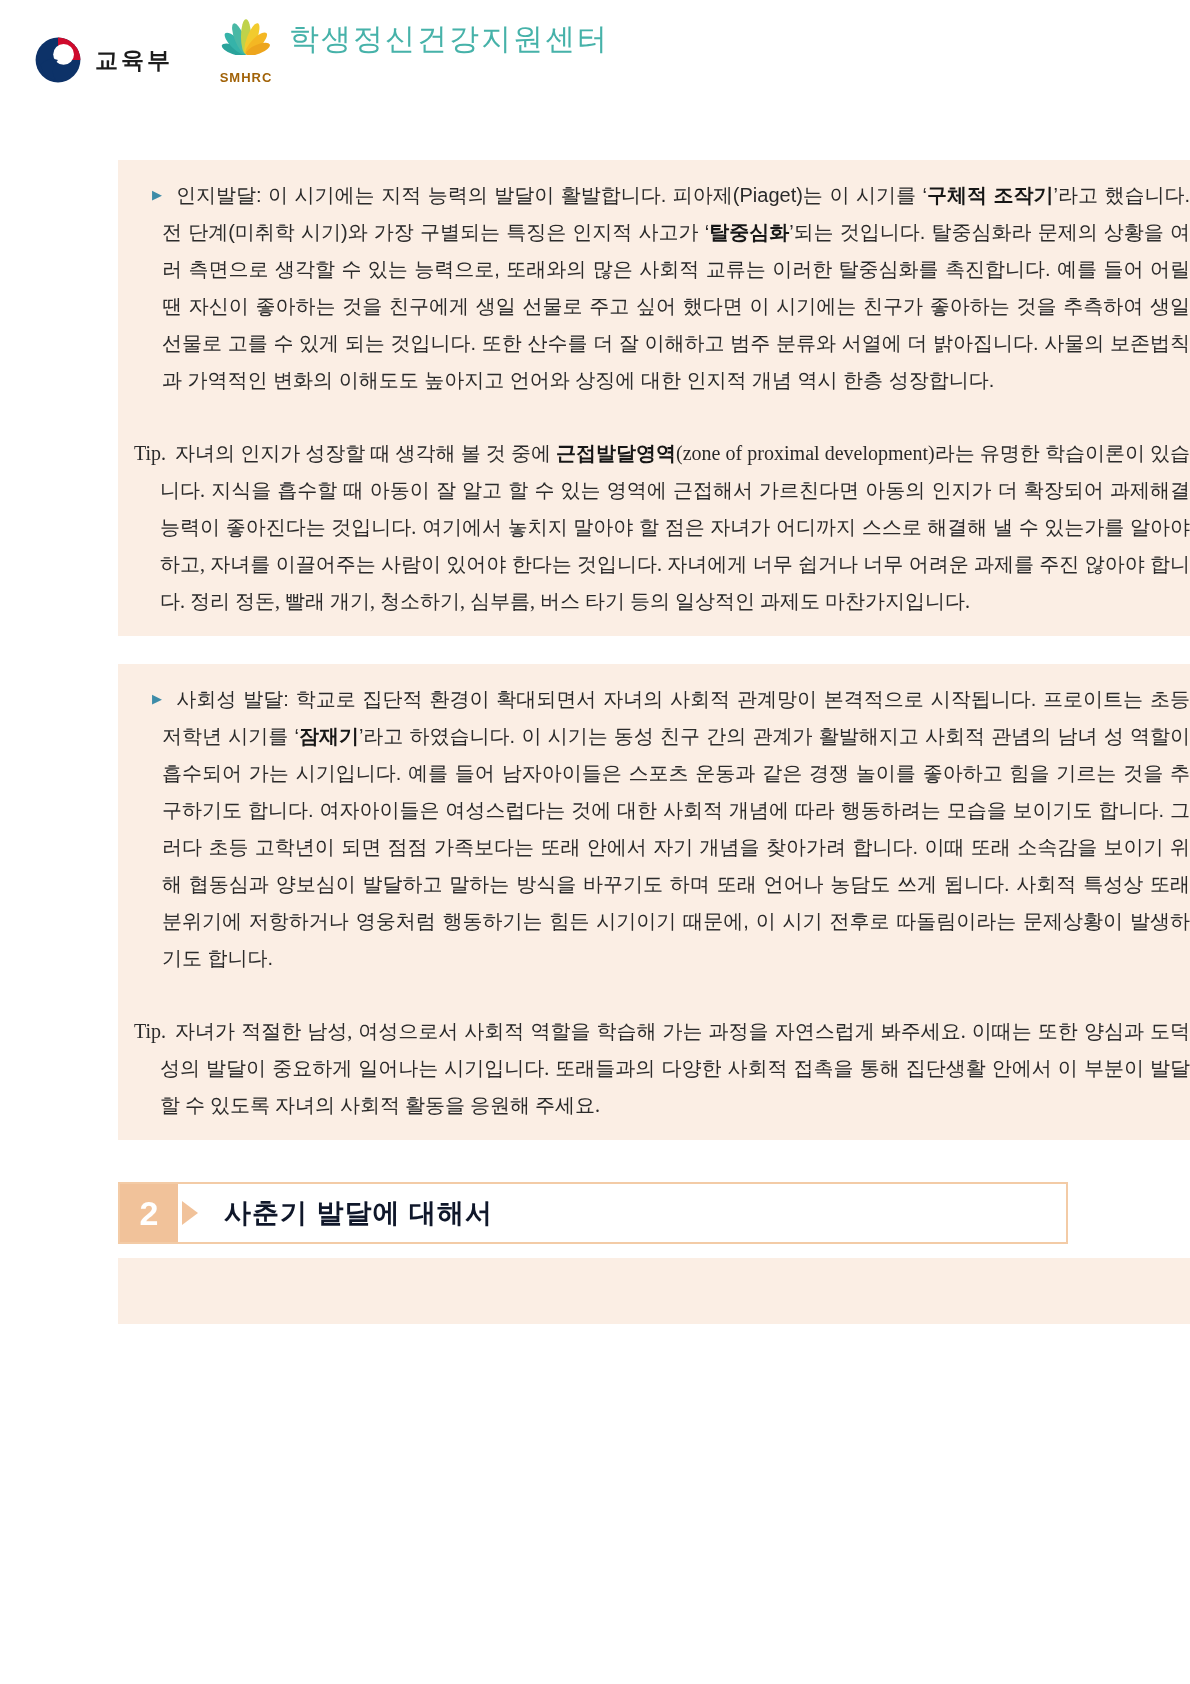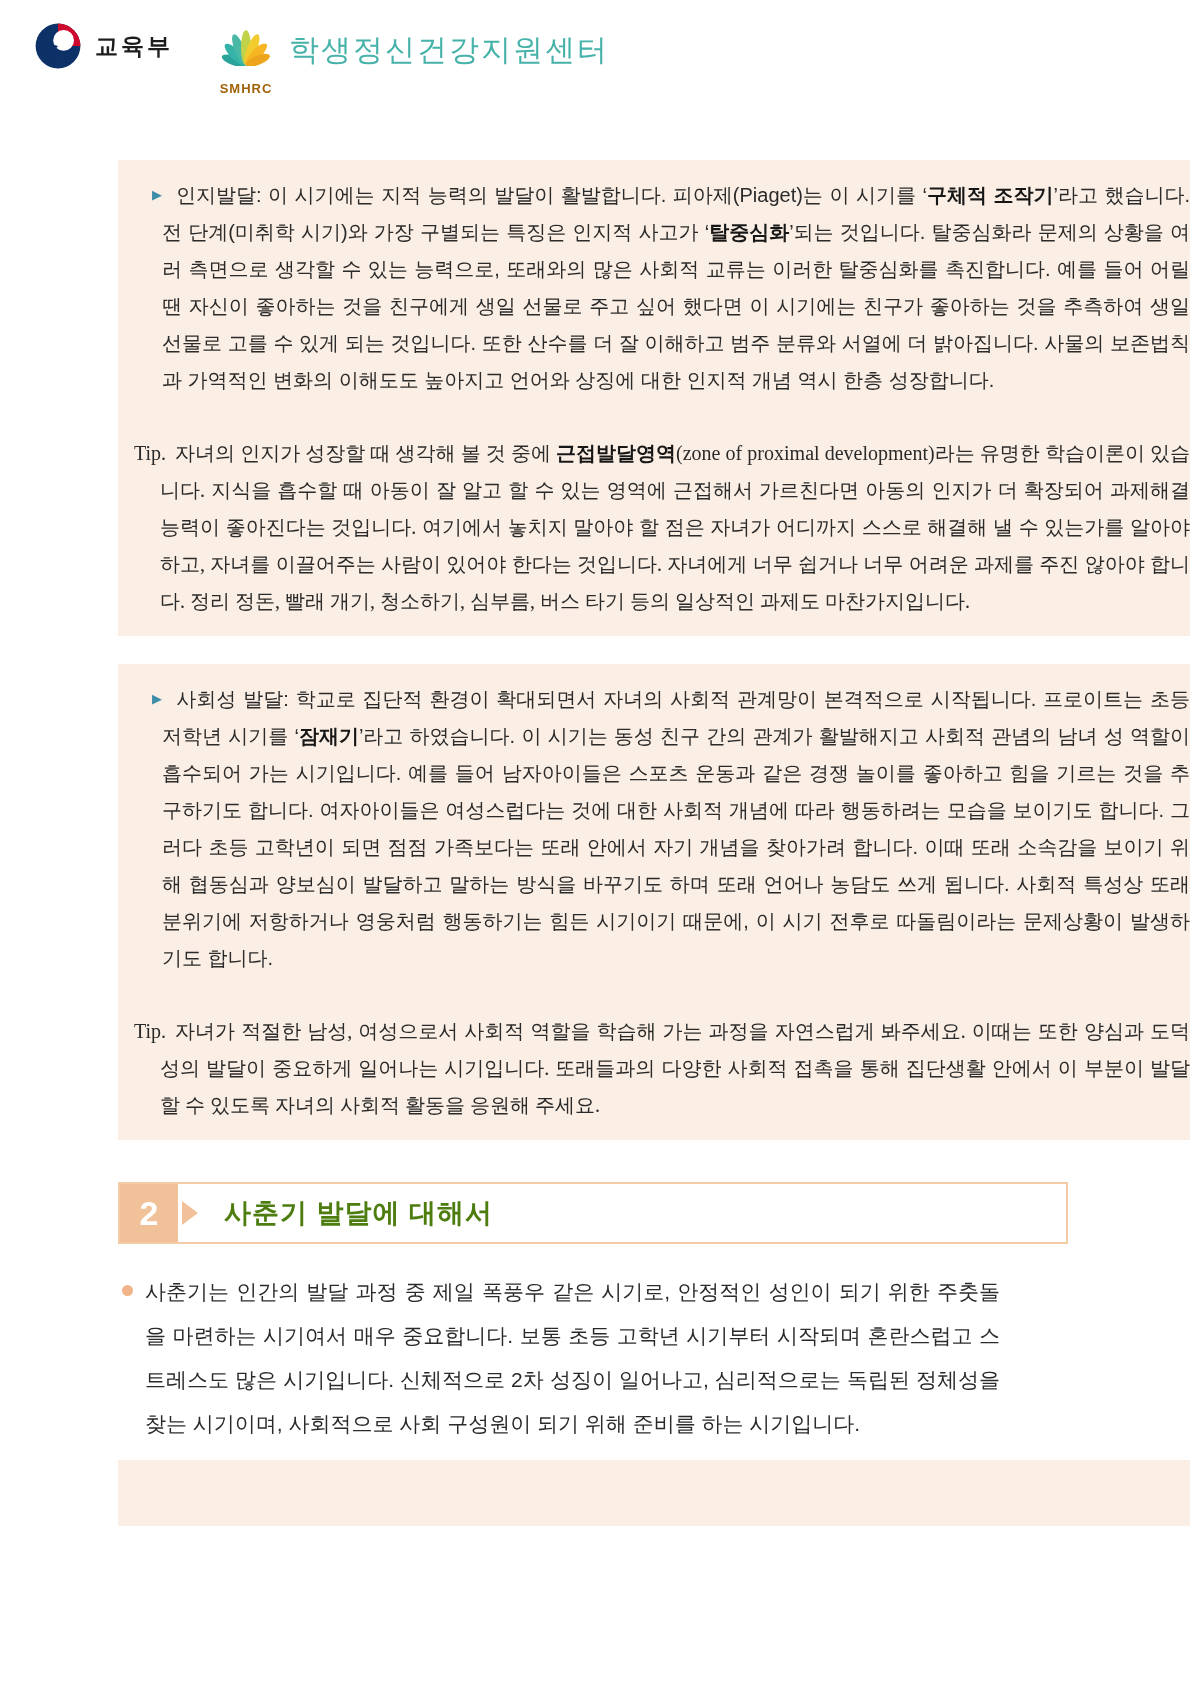--- a/index.html
+++ b/index.html
@@ -4,21 +4,21 @@
 <style>
   html,body{margin:0;padding:0;}
   body{
     width:1190px;height:1684px;overflow:hidden;background:#ffffff;
     font-family:"Liberation Sans","DejaVu Sans",sans-serif;
     color:#2a2a2a;
   }
   .page{position:relative;width:1190px;height:1684px;}
 
   
-  .hdr{display:flex;align-items:flex-start;gap:40px;padding:22px 0 0 34px;height:62px;}
+  .hdr{display:flex;align-items:flex-end;gap:40px;padding:22px 0 0 34px;height:62px;}
   .moe{display:flex;align-items:center;gap:13px;}
   .moe-label{font-size:23px;font-weight:600;color:#1c1c1c;letter-spacing:3px;}
   .smhrc{display:flex;align-items:flex-start;gap:10px;}
   .smhrc-mark{display:flex;flex-direction:column;align-items:center;width:66px;}
   .smhrc-acr{font-size:13px;font-weight:bold;color:#a16207;letter-spacing:1px;margin-top:16px;line-height:13px;}
   .smhrc-name{font-size:30px;color:#46b2a9;letter-spacing:2px;margin-top:8px;font-weight:400;}
 
   
   .box{
     margin-left:118px;width:1112px;box-sizing:border-box;
@@ -44,21 +44,21 @@
     width:58px;height:58px;background:#f1c29a;color:#ffffff;
     font-size:34px;font-weight:bold;
     display:flex;align-items:center;justify-content:center;flex:0 0 58px;
   }
   .sec-chevron{
     width:0;height:0;margin-left:4px;
     border-left:16px solid #f1c29a;
     border-top:12px solid transparent;
     border-bottom:12px solid transparent;
   }
-  .sec-title{margin:0 0 0 26px;font-size:27px;font-weight:bold;color:#4d7c0f;letter-spacing:1px;}
+  .sec-title{margin:0 0 0 26px;font-size:27px;font-weight:bold;color:#0f172a;letter-spacing:1px;}
 
   
   .puberty{
     margin:26px 190px 0 122px;font-size:21px;line-height:44px;
     text-align:justify;padding-left:23px;text-indent:-23px;
   }
   .dot{
     display:inline-block;width:11px;height:11px;border-radius:50%;
     background:#f0b488;margin-right:12px;vertical-align:3px;
   }
@@ -117,19 +117,16 @@
       <span class="tip-prefix">Tip.</span><span><span>자녀가 적절한 남성, 여성으로서 사회적 역할을 학습해 가는 과정을 자연스럽게 봐주세요. 이때는 또한 양심과 도덕성의 발달이 중요하게 일어나는 시기입니다. 또래들과의 다양한 사회적 접촉을 통해 집단생활 안에서 이 부분이 발달할 수 있도록 자녀의 사회적 활동을 응원해 주세요.</span></span>
     </p>
   </section>
 
   <div class="sec-head">
     <div class="sec-num">2</div>
     <div class="sec-chevron"></div>
     <h2 class="sec-title">사춘기 발달에 대해서</h2>
   </div>
 
-  <p class="puberty">
-    <span class="dot"></span><span>사춘기는 인간의 발달 과정 중 제일 폭풍우 같은 시기로, 안정적인 성인이 되기 위한 주춧돌을 마련하는 시기여서 매우 중요합니다. 보통 초등 고학년 시기부터 시작되며 혼란스럽고 스트레스도 많은 시기입니다. 신체적으로 2차 성징이 일어나고, 심리적으로는 독립된 정체성을 찾는 시기이며, 사회적으로 사회 구성원이 되기 위해 준비를 하는 시기입니다.</span>
-  </p>
 
   <div class="box box-partial"></div>
 
 </div>
 
 </body></html>

